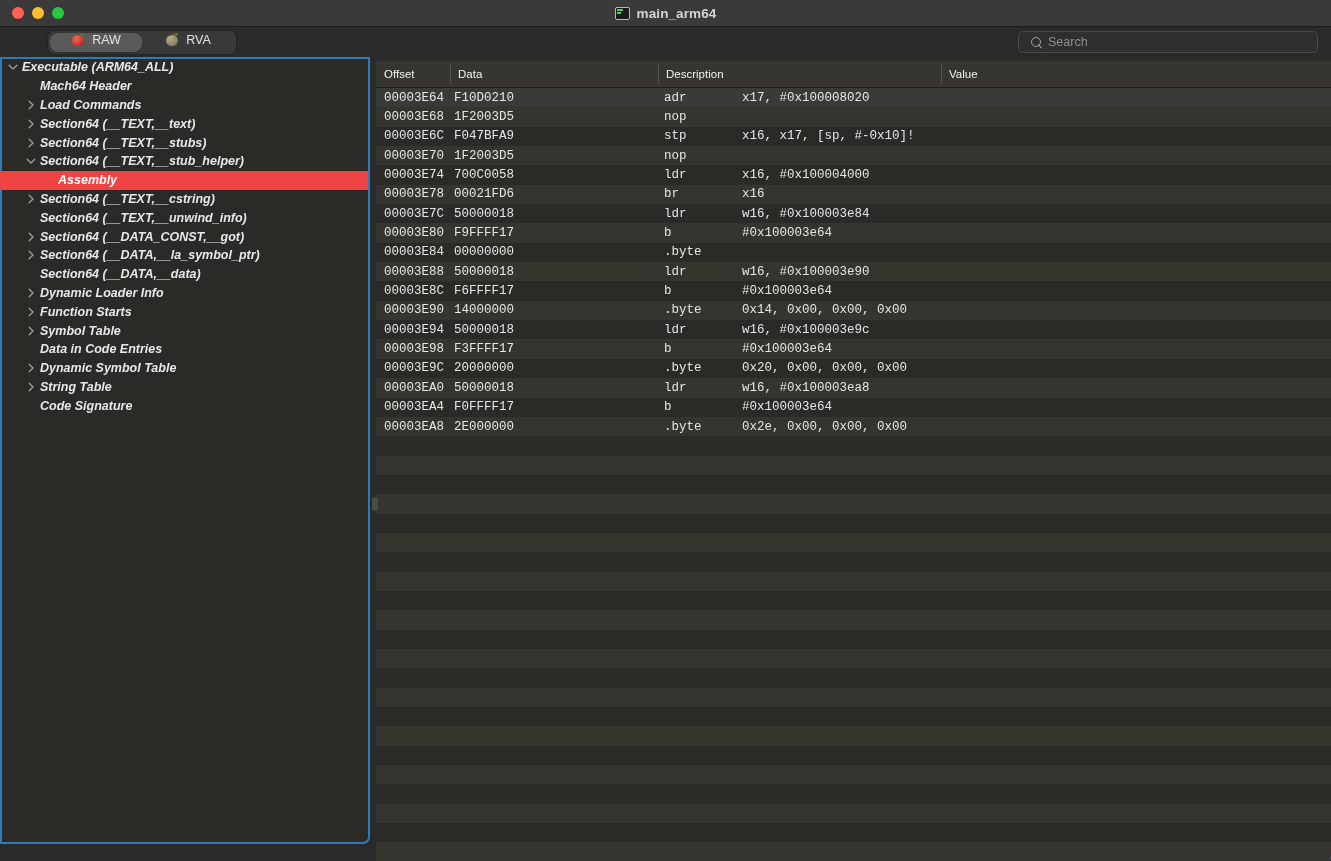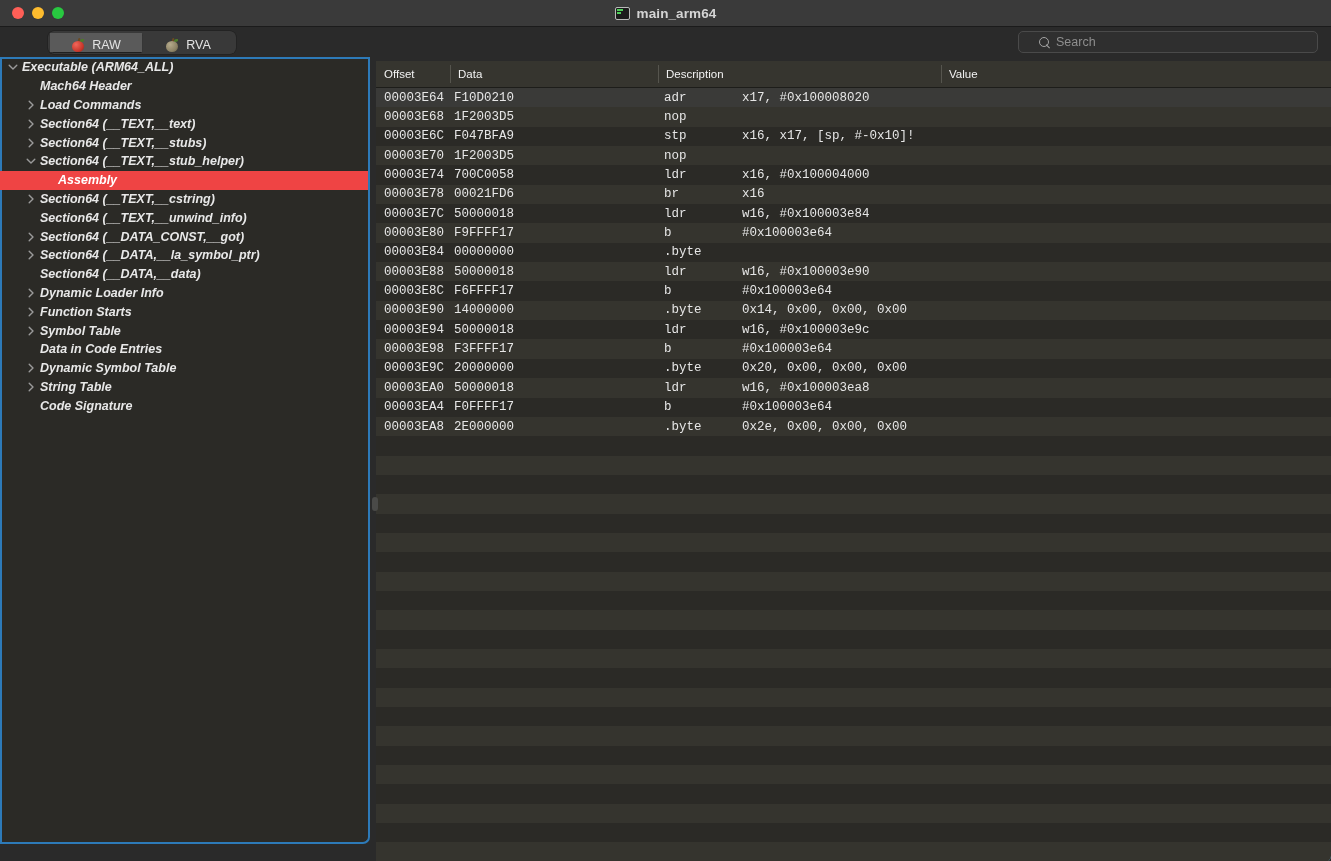--- a/index.html
+++ b/index.html
@@ -62,24 +62,24 @@
   .tabs{
     margin-left:48px;
     display:flex;
     background:#393939;
     border-radius:6px;
     padding:2px;
     height:23px;
     box-shadow:0 0 0 .5px #1c1c1c;
   }
   .tab{
-    display:flex; align-items:flex-end; justify-content:center;
+    display:flex; align-items:flex-start; justify-content:center;
     gap:7px;
     width:92px; height:19px;
-    border-radius:0;
+    border-radius:8px;
     font-size:12.5px; color:#e3e3e3;
   }
   .tab.active{ background:#5a5a5a; box-shadow:0 .5px 1px rgba(0,0,0,.45); }
   .apple{
     width:14px; height:13px; position:relative; display:inline-block;
   }
   .apple .body{
     position:absolute; left:1px; top:2px;
     width:12px; height:11px;
     border-radius:50% 50% 48% 48%;
@@ -99,21 +99,21 @@
   .search-wrap{
     position:absolute; right:13px; top:4px;
     width:300px; height:22px;
   }
   .search-box{
     width:100%; height:100%;
     background:#2f2f2f;
     border:1px solid #4a4a4a;
     border-radius:5px;
     display:flex; align-items:center;
-    padding:0 20px; gap:6px;
+    padding:0 12px; gap:6px;
   }
   .mag{
     width:11px; height:11px; position:relative; flex:0 0 auto;
   }
   .mag::before{
     content:""; position:absolute; left:0; top:0;
     width:8px; height:8px; border:1.3px solid #a3a3a3; border-radius:50%;
   }
   .mag::after{
     content:""; position:absolute; left:7px; top:7px;

